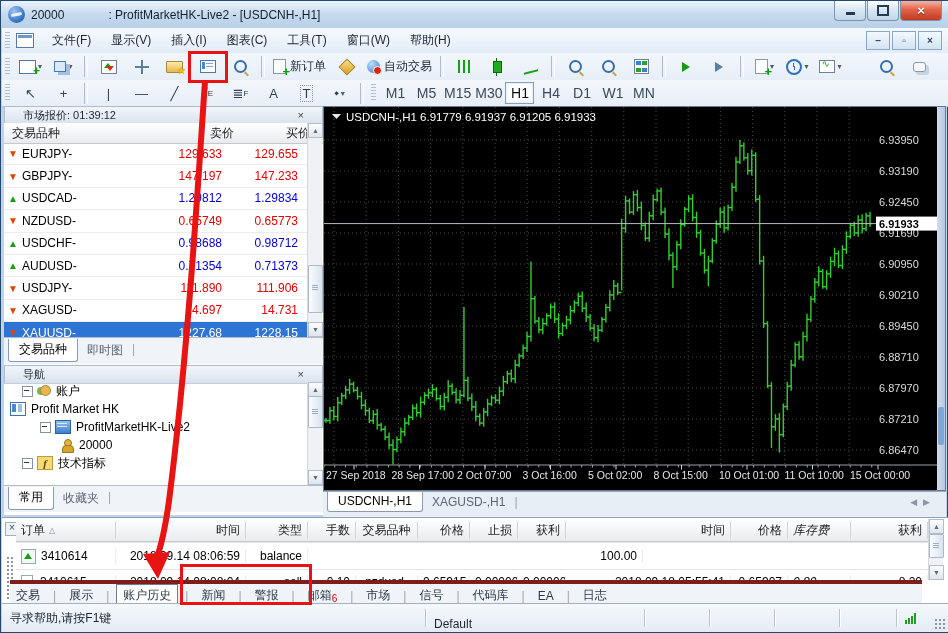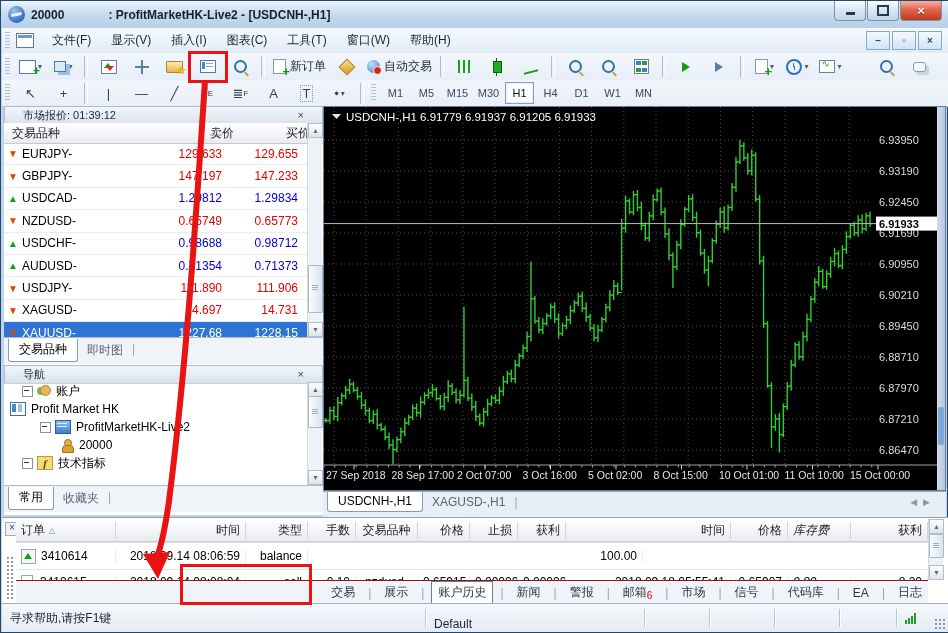--- a/index.html
+++ b/index.html
@@ -2,21 +2,21 @@
 <html><head>
 <meta charset="utf-8">
 <style>
   html,body{margin:0;padding:0;}
   body{width:948px;height:633px;position:relative;font-family:"Liberation Sans",sans-serif;font-size:12px;overflow:hidden;background:#bfd4ea;-webkit-font-smoothing:antialiased;}
   #app{position:absolute;inset:0;border:1px solid #24476e;background:#bfd4ea;}
   
   #titlebar{position:absolute;left:0;top:0;width:948px;height:27px;background:linear-gradient(#eaf3fc,#c6daee 50%,#b7cfe8);display:flex;align-items:center;}
   #app-logo{width:17px;height:17px;border-radius:50%;background:radial-gradient(circle at 35% 30%,#9fc4ef,#2f6fc0 70%,#1c4b8d);margin:0 6px 0 7px;position:relative;}
   #app-logo:after{content:"";position:absolute;left:3px;top:7px;width:11px;height:3px;background:#e9f2fb;border-radius:2px;transform:rotate(-12deg);}
-  #title-text{color:#15202c;font-size:12px;white-space:nowrap;font-weight:bold;}
+  #title-text{color:#15202c;font-size:12px;white-space:nowrap;}
   #title-gap{display:inline-block;width:44px;}
   #win-controls{position:absolute;right:7px;top:0;display:flex;}
   .wbtn{width:30px;height:19px;border:1px solid #7e93aa;border-top:none;border-radius:0 0 4px 4px;background:linear-gradient(#fdfeff,#d9e7f4 45%,#c2d6ea);display:flex;align-items:center;justify-content:center;margin-left:1px;}
   .wbtn .dash{width:9px;height:3px;background:#253a52;margin-top:6px;}
   .wbtn .rest{width:8px;height:7px;border:2px solid #253a52;}
   .wbtn.close{width:40px;background:linear-gradient(#f6b3a4,#e2654a 45%,#c03a22);}
   .wbtn.close .x{color:#fff;font-weight:bold;font-size:13px;line-height:13px;text-shadow:0 1px 1px #7c1d0d;}
   
   #menubar{position:absolute;left:1px;top:27px;width:946px;height:25px;background:linear-gradient(#f6fafd,#e2ecf7);border-bottom:1px solid #c2cfde;display:flex;align-items:center;}
   .mgrip{width:5px;height:18px;margin:0 4px 0 3px;background:repeating-linear-gradient(#aebfd2 0 1px,transparent 1px 3px);}
@@ -64,21 +64,21 @@
   .ic-tile:before{content:"";position:absolute;left:1px;top:1px;width:5px;height:4px;background:#3f7fd0;box-shadow:6px 0 0 #2fa02f;}
   .ic-tile:after{content:"";position:absolute;left:1px;bottom:1px;width:5px;height:4px;background:#2fa02f;box-shadow:6px 0 0 #3f7fd0;}
   .ic-scroll{width:0;height:0;border:5px solid transparent;border-left:8px solid #169a16;margin-left:4px;}
   .ic-shift{width:0;height:0;border:5px solid transparent;border-left:8px solid #5d7f9d;margin-left:4px;}
   .ic-clock{width:12px;height:12px;border:2px solid #2f6fc0;border-radius:50%;}
   .ic-clock:after{content:"";position:absolute;left:5px;top:2px;width:1px;height:4px;background:#2f6fc0;box-shadow:1px 3px 0 #2f6fc0;}
   .ic-tmpl{width:14px;height:11px;background:#fff;border:1px solid #6d8099;}
   .ic-tmpl:after{content:"∿";position:absolute;left:1px;top:-3px;color:#17a017;font-size:10px;}
   .ic-chat{width:11px;height:8px;border:1px solid #8a97a6;border-radius:3px;background:#f4f8fc;box-shadow:3px 3px 0 #c6d4e2;}
   .glyph{color:#33414f;font-size:13px;}
-  .tfbtn{min-width:27px;height:20px;display:flex;align-items:center;justify-content:center;color:#3c4a59;font-size:11px;border:1px solid transparent;margin:0 1px;}
+  .tfbtn{min-width:27px;height:20px;display:flex;align-items:center;justify-content:center;color:#3c4a59;font-size:14px;border:1px solid transparent;margin:0 1px;}
   .tfbtn.active{border:1px solid #8aa0b8;background:#fbfdff;box-shadow:inset 0 0 2px #b9c9da;color:#111;}
   
   .panel-title{height:17px;background:linear-gradient(#f2f6fb,#d9e2ec);border:1px solid #aebcce;border-bottom:1px solid #c2cfde;color:#1c2633;font-size:11px;display:flex;align-items:center;padding:0 18px;}
   .ptitle-x{margin-left:auto;color:#444;font-size:11px;line-height:11px;}
   .hdr{background:linear-gradient(#ffffff,#e8ebef);border-bottom:1px solid #c5c9ce;color:#222;}
   .tabsbar{background:#f0f4f9;border-top:1px solid #aebcce;display:flex;align-items:flex-start;padding:1px 4px 0 4px;font-size:12px;}
   .tab-act{background:#fff;border:1px solid #8a9bb0;border-top:none;border-radius:0 0 3px 3px;padding:2px 10px 3px;color:#000;}
   .tab-in{padding:3px 9px;color:#5a6573;}
   .tab-sep{color:#9aa5b1;padding:3px 0;}
   
@@ -149,21 +149,21 @@
   .tc8{width:48px;text-align:right;}
   .tc9{width:165px;text-align:right;}
   .tc10{width:57px;text-align:right;}
   .tc11{width:63px;text-align:left;font-style:italic;}
   .tc12{width:77px;text-align:right;}
   .tc9-11{width:285px;text-align:right;}
   .sorticon{font-size:8px;color:#7a8aa0;margin-left:4px;}
   .bal-ic{width:13px;height:13px;border:1px solid #9aa7b4;background:#f2f8f2;margin-right:5px;position:relative;flex:none;}
   .bal-ic:after{content:"";position:absolute;left:2px;top:3px;border:4px solid transparent;border-bottom:6px solid #14a014;border-top:none;}
   .doc-ic{width:10px;height:12px;border:1px solid #9aa7b4;background:#fff;margin-right:7px;flex:none;}
-  #term-tabs{position:absolute;left:14px;top:62px;width:912px;height:23px;border-top:1px solid #7f1d1d;background:#f0f4f9;display:flex;align-items:center;font-size:12px;color:#2c3947;justify-content:flex-end;}
+  #term-tabs{position:absolute;left:8px;top:62px;width:912px;height:23px;border-top:4px solid #7f1d1d;background:#f0f4f9;display:flex;align-items:center;font-size:12px;color:#2c3947;}
   #term-tabs .sep{color:#9aa5b1;margin:0 7px;}
   #term-tabs .ttab{padding:2px 6px;}
   #term-tabs .ttab.active{background:#fff;border:1px solid #6e7f92;box-shadow:1px 1px 0 #fff inset;}
   .badge{color:#e00000;font-size:10px;vertical-align:sub;}
   
   #statusbar{position:absolute;left:1px;top:602px;width:946px;height:28px;background:linear-gradient(#f5f8fc,#e3ebf4);border-top:1px solid #9fb0c4;display:flex;align-items:center;color:#1c2633;}
   .st-sep{width:1px;height:18px;background:#b9c4d1;box-shadow:1px 0 0 #fff;}
   #conn{display:flex;align-items:flex-end;gap:1px;margin-left:8px;}
   #conn i{display:block;width:2px;background:#1f9e1f;}
   #resize-grip{position:absolute;right:2px;bottom:2px;width:12px;height:12px;background:radial-gradient(#8a97a6 1px,transparent 1.2px);background-size:4px 4px;}

